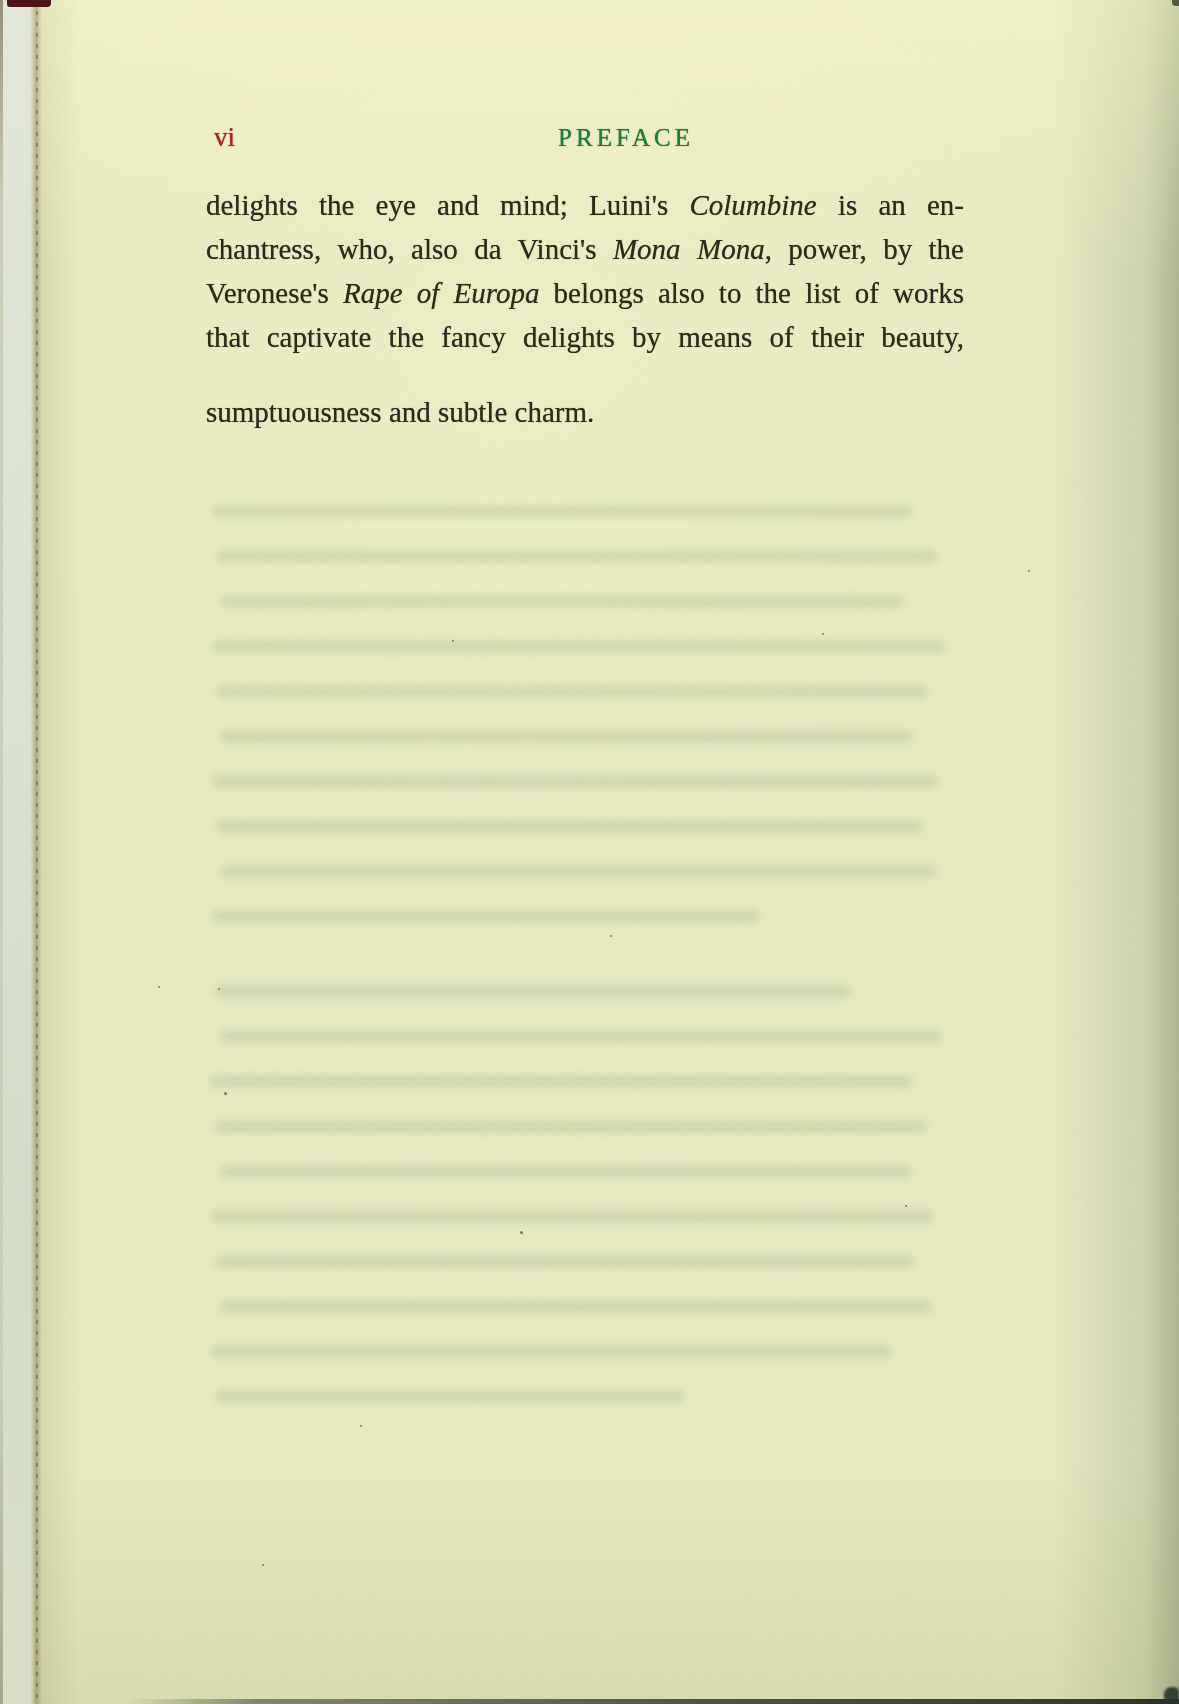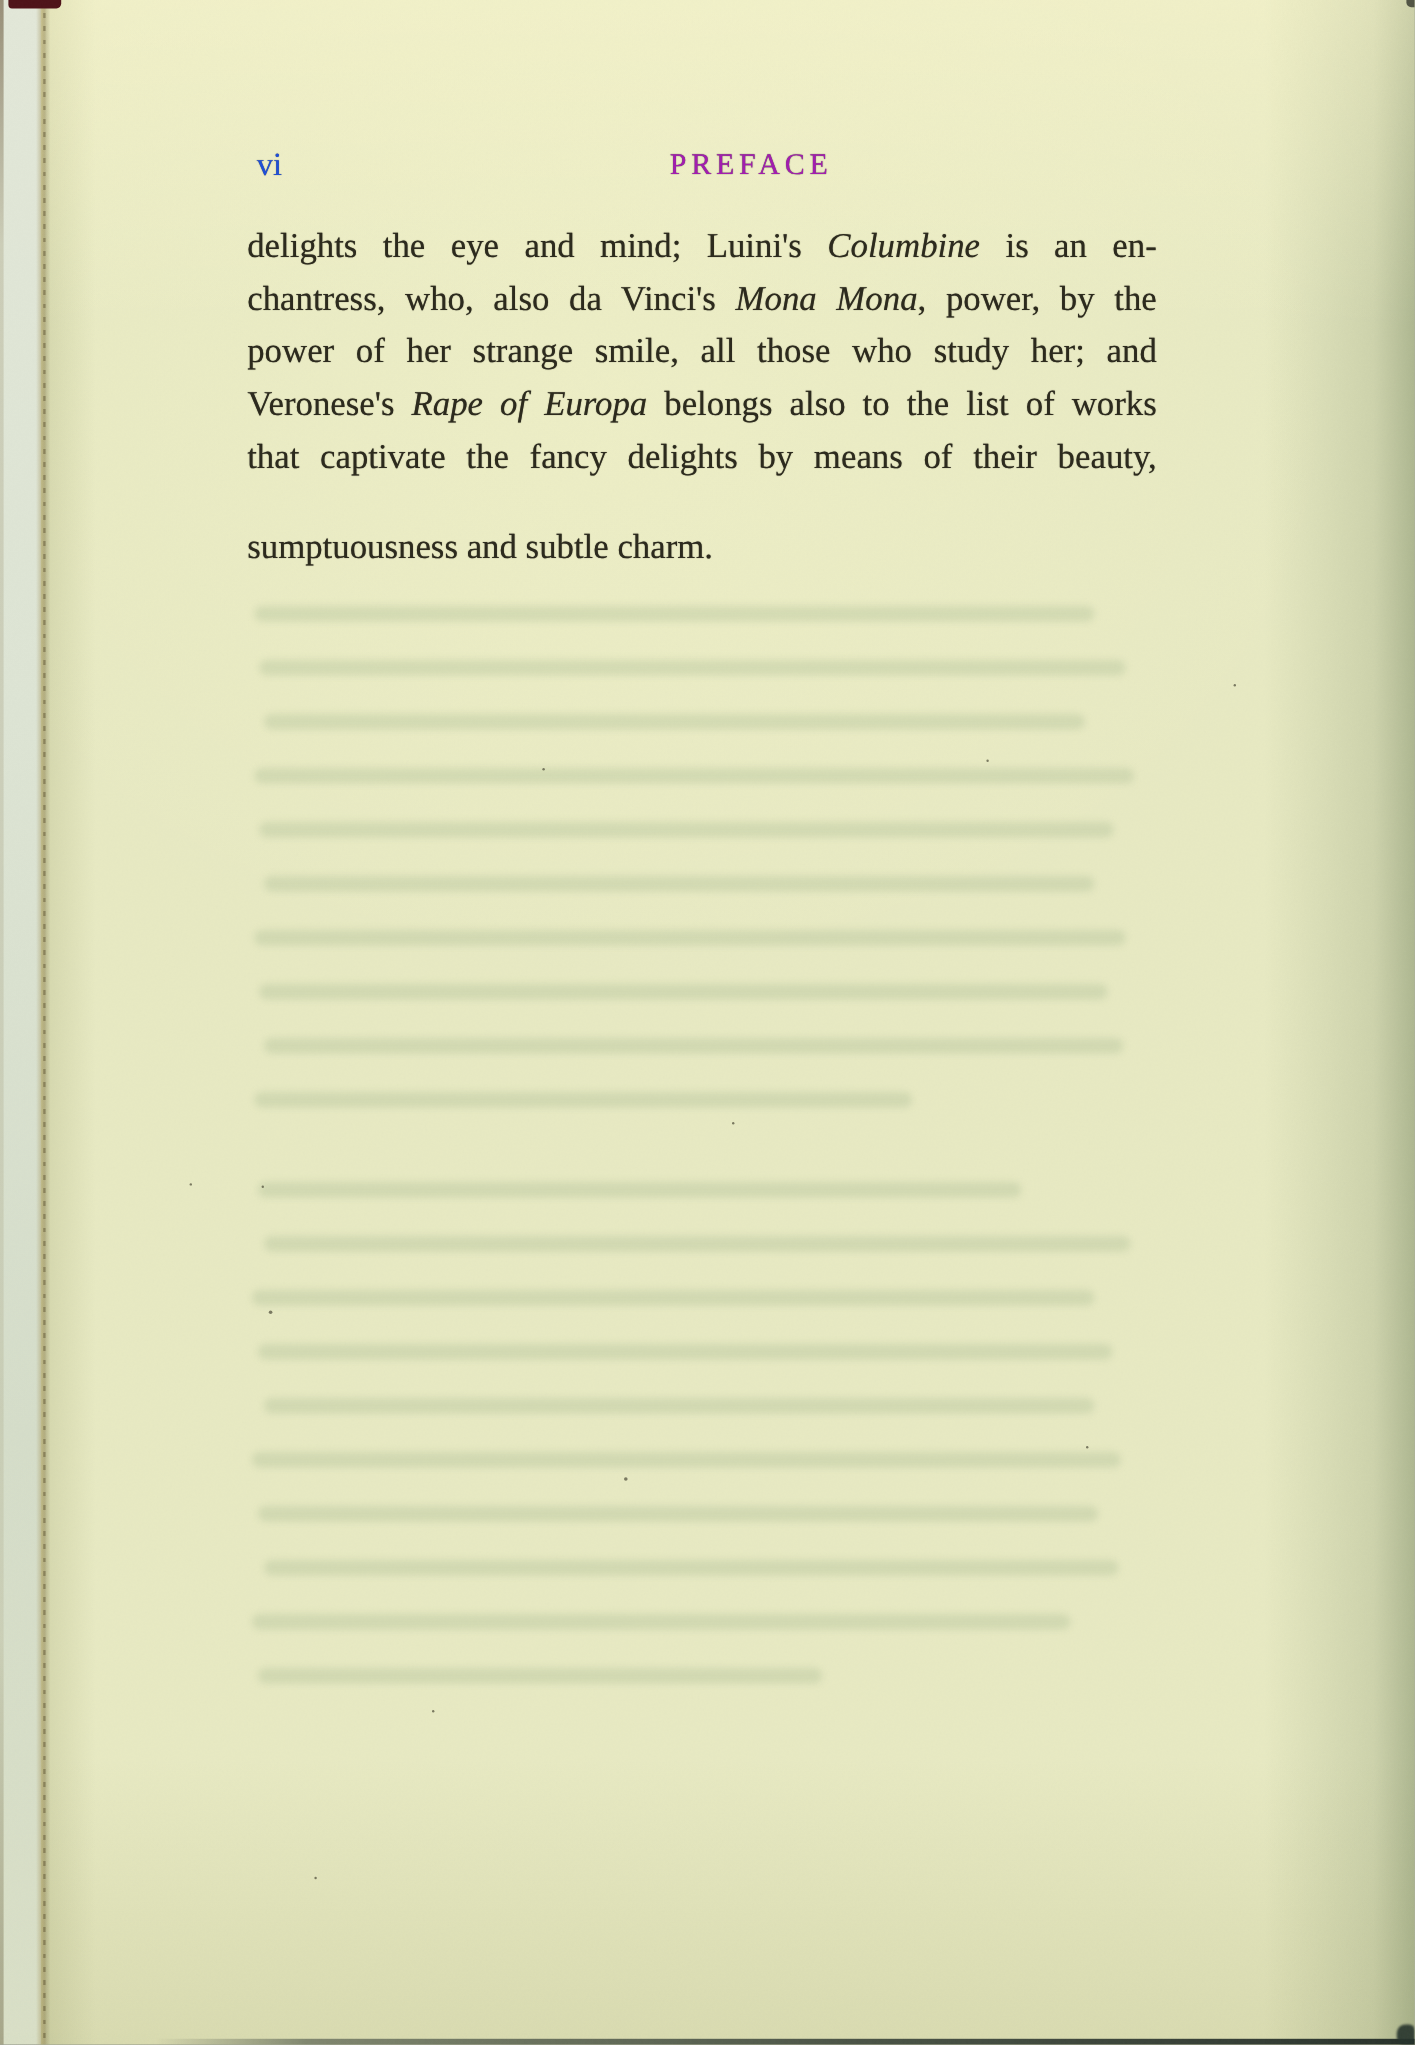--- a/index.html
+++ b/index.html
@@ -41,26 +41,26 @@
     position:absolute;left:7px;top:-2px;width:44px;height:9px;
     border-radius:0 0 4px 3px;filter:blur(.4px);
   }
   .corner-notch-tr{
     position:absolute;right:0;top:0;width:7px;height:6px;
     background:#3c3e32;opacity:.85;border-radius:0 0 0 4px;
   }
   
   .page-number{
     position:absolute;left:214px;top:122px;font-size:27px;line-height:30px;
-    color:#1d4ed8;text-shadow:0 0 .8px rgba(43,41,28,.8);
+    color:#b91c1c;text-shadow:0 0 .8px rgba(43,41,28,.8);
   }
   .running-head{
     position:absolute;left:626px;top:124px;transform:translateX(-50%);
     font-size:25px;line-height:28px;letter-spacing:4px;
-    color:#a21caf;text-shadow:0 0 .9px rgba(43,41,28,.85);
+    color:#15803d;text-shadow:0 0 .9px rgba(43,41,28,.85);
   }
   
   .body-text{
     position:absolute;left:206px;top:183px;width:758px;
     font-size:29px;line-height:44px;color:#2b291c;
     text-shadow:0 0 .8px rgba(43,41,28,.75);
   }
   .jline{height:44px;overflow:hidden;text-align:justify;}
   .jline::after{content:"";display:inline-block;width:100%;height:0;}
   .jline.last{text-align:left;margin-top:31px;}
@@ -97,21 +97,20 @@
 
   <div class="binding-mark" style="background: rgb(78, 18, 24);"></div>
   <div class="corner-notch-tr"></div>
 
   <div class="page-number">vi</div>
   <div class="running-head">PREFACE</div>
 
   <div class="body-text" id="body-text">
       <div class="jline"><span>delights the eye and mind; Luini's </span><em>Columbine</em><span> is an en-</span></div>
       <div class="jline"><span>chantress, who, also da Vinci's </span><em>Mona Mona</em><span>, power, by the</span></div>
-      <div class="jline"><span>power of her strange smile, all those who study her; and</span></div>
       <div class="jline"><span>Veronese's </span><em>Rape of Europa</em><span> belongs also to the list of works</span></div>
       <div class="jline"><span>that captivate the fancy delights by means of their beauty,</span></div>
       <div class="jline last"><span>sumptuousness and subtle charm.</span></div>
     </div>
 
   <div id="ghost-layer">
       <div class="ghost" style="left: 212px; top: 505px; width: 700px;"></div>
       <div class="ghost" style="left: 216px; top: 550px; width: 722px;"></div>
       <div class="ghost" style="left: 220px; top: 595px; width: 684px;"></div>
       <div class="ghost" style="left: 212px; top: 640px; width: 733px;"></div>

